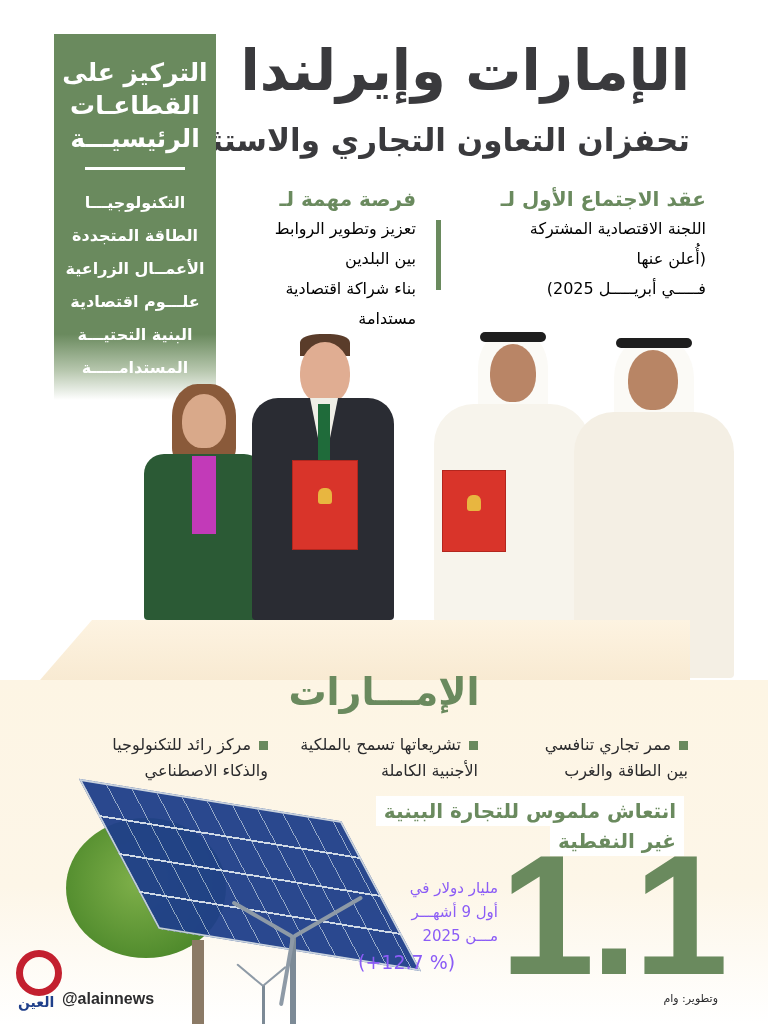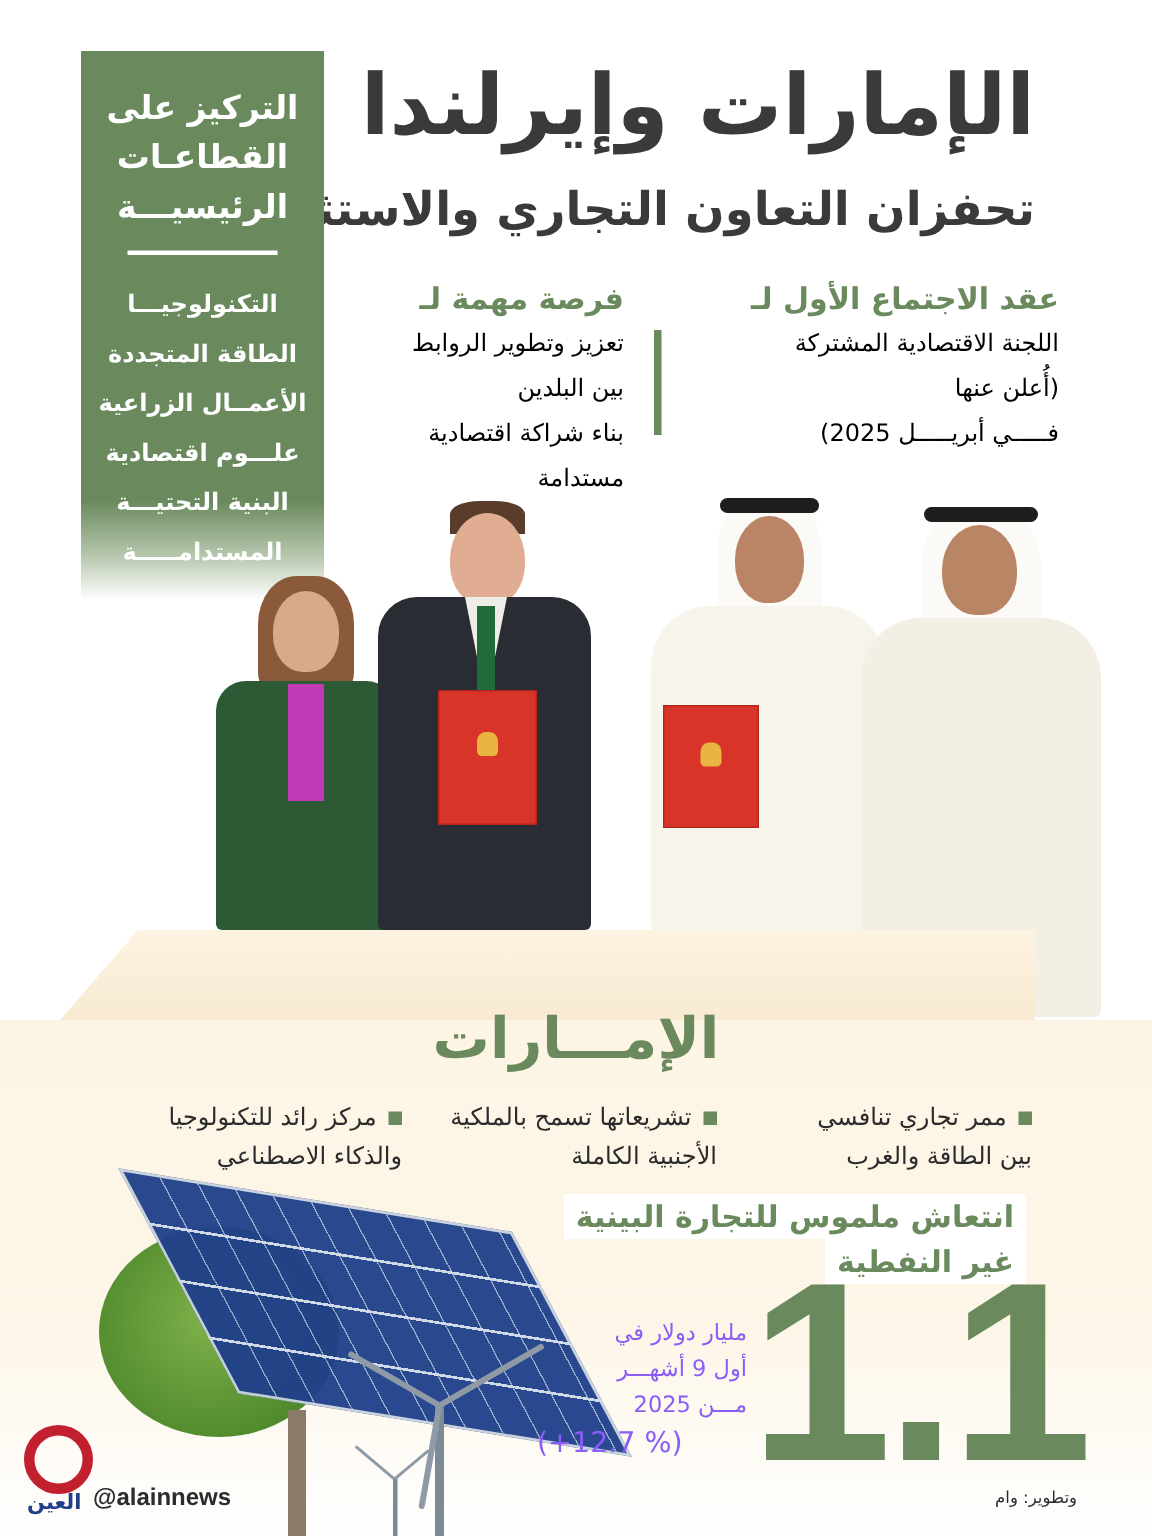--- a/index.html
+++ b/index.html
@@ -8,21 +8,21 @@
   .rtl { direction:rtl; }
 
   
   .title { position:absolute; right:78px; top:36px; font-size:56px; font-weight:bold; color:#3a3a3d; line-height:70px; letter-spacing:-1px; }
   .subtitle { position:absolute; right:78px; top:118px; font-size:31px; font-weight:bold; color:#3a3a3d; line-height:44px; }
 
   
   .sector-box { position:absolute; left:54px; top:34px; width:162px; height:366px;
     background:linear-gradient(to bottom, #6a8a5e 0%, #6a8a5e 82%, #b7c7ae 92%, rgba(255,255,255,0.9) 100%);
     color:#ffffff; text-align:center; padding-top:22px; }
-  .sector-box .head { font-size:22px; font-weight:bold; line-height:33px; direction:rtl; }
+  .sector-box .head { font-size:25px; font-weight:bold; line-height:33px; direction:rtl; }
   .sector-box .divider { width:100px; height:3px; background:#fff; margin:12px auto 16px; }
   .sector-box .item { font-size:16px; font-weight:bold; line-height:33px; direction:rtl; }
 
   
   .info-col { position:absolute; direction:rtl; text-align:right; }
   .info-col .h { font-size:20px; font-weight:bold; color:#6a8a5e; line-height:30px; }
   .info-col .t { font-size:16px; color:#000000; line-height:30px; }
   .col-right { right:62px; top:184px; width:230px; }
   .col-left { right:352px; top:184px; width:180px; }
   .vbar { position:absolute; left:436px; top:220px; width:5px; height:70px; background:#6a8a5e; }

